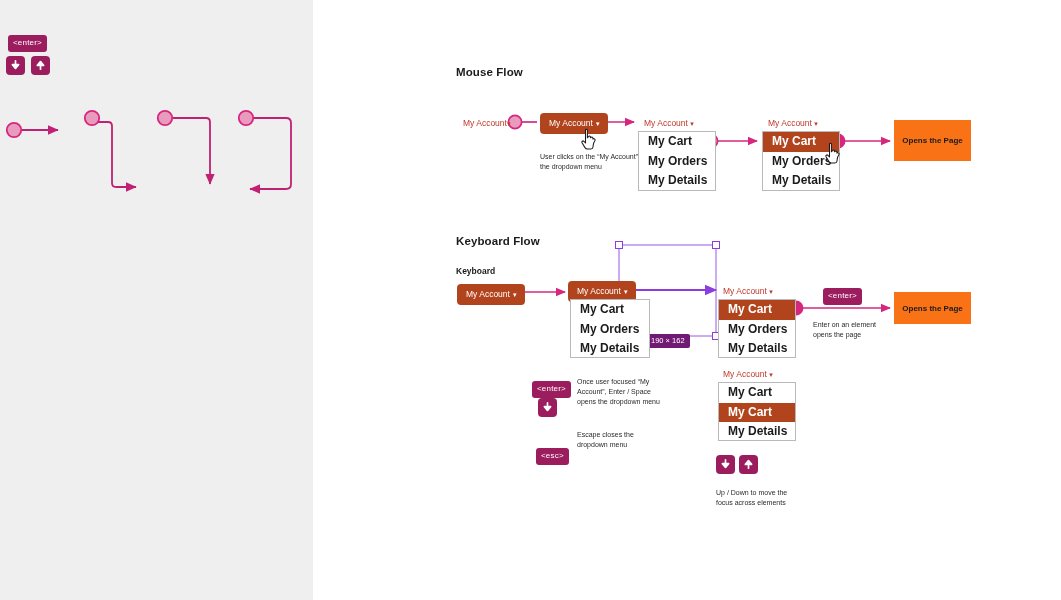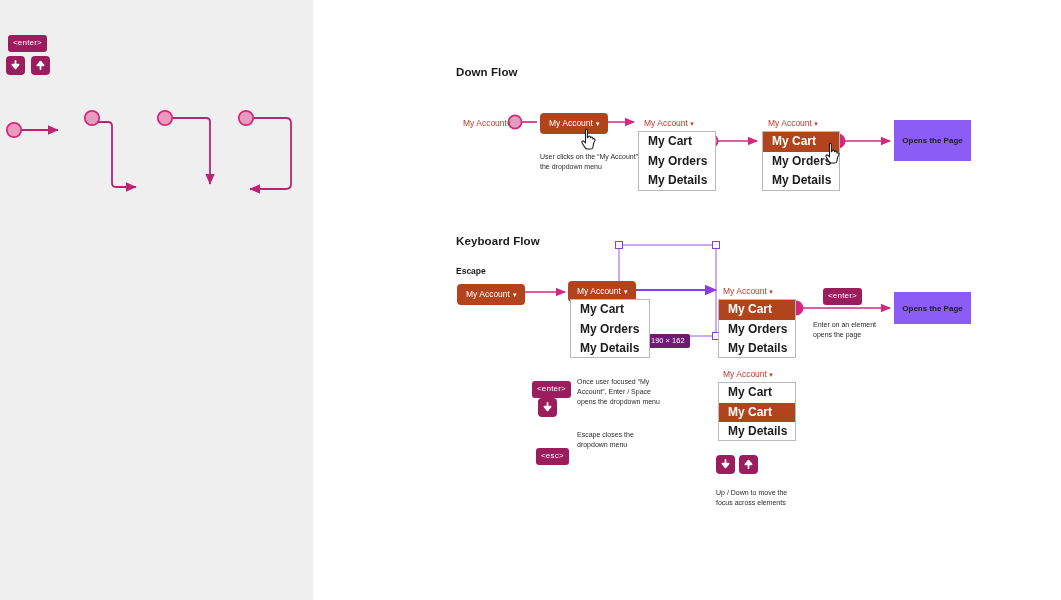--- a/index.html
+++ b/index.html
@@ -106,21 +106,21 @@
     line-height: 19.5px;
     white-space: nowrap;
   }
   .dropdown .item.selected {
     background: #b2441d;
     color: #ffffff;
   }
 
   
   .result-box {
-    background: #8b5cf6;
+    background: #f97316;
     display: flex;
     align-items: center;
     justify-content: center;
     font-size: 8px;
     font-weight: bold;
     color: #1b1b1b;
   }
 
   
   .annot {
@@ -177,21 +177,21 @@
         <circle cx="165" cy="18" r="7.2" fill="#e89bbd" stroke="#d6277f" stroke-width="1.8"></circle>
       </g>
 
       <g>
         <path d="M246,18 L286,18 Q291,18 291,23 L291,84 Q291,89 286,89 L250,89" fill="none" stroke="#c02173" stroke-width="1.8" marker-end="url(#arrowM)"></path>
         <circle cx="246" cy="18" r="7.2" fill="#e89bbd" stroke="#d6277f" stroke-width="1.8"></circle>
       </g>
     </svg>
   </div>
 
-  <div class="abs section-title" style="left:456px; top:66px;">Down Flow</div>
+  <div class="abs section-title" style="left:456px; top:66px;">Mouse Flow</div>
 
   <svg class="abs nodot" style="left:0px; top:0px;" width="1061" height="600">
     <defs>
       <marker id="arw" markerWidth="7" markerHeight="7" refX="5.4" refY="3.0" orient="auto" markerUnits="strokeWidth">
         <path d="M0,0.4 L6,3.0 L0,5.6 z" fill="#d6277f"></path>
       </marker>
       <marker id="arwP" markerWidth="7" markerHeight="7" refX="5.4" refY="3.0" orient="auto" markerUnits="strokeWidth">
         <path d="M0,0.4 L6,3.0 L0,5.6 z" fill="#8b3ddd"></path>
       </marker>
     </defs>
@@ -258,21 +258,21 @@
              C14.7,10.6 15.6,11.8 14.9,12.7 C14.1,13.8 13.4,15.6 13.2,17.2 L13.0,19.0
              C12.9,20.3 12.0,21.0 10.9,21.0 L7.2,21.0 C6.2,21.0 5.6,20.5 5.0,19.6
              L2.0,14.8 C1.3,13.6 2.9,12.3 3.9,13.3 L5.5,14.9 Z" fill="#ffffff" stroke="#1b1b1b" stroke-width="1.05" stroke-linejoin="round"></path>
   </svg>
 
   <div class="abs result-box" style="left:894px; top:120px; width:77px; height:41px;">
     <span>Opens the Page</span>
   </div>
 
   <div class="abs section-title" style="left:456px; top:235px;">Keyboard Flow</div>
-  <div class="abs sub-label" style="left:456px; top:266px;">Escape</div>
+  <div class="abs sub-label" style="left:456px; top:266px;">Keyboard</div>
 
   <svg class="abs nodot" style="left:0px; top:0px;" width="1061" height="600">
 
     <g>
       <line x1="519" y1="292" x2="565" y2="292" stroke="#d6277f" stroke-width="1.7" marker-end="url(#arw)"></line>
       <circle cx="514" cy="292" r="6.6" fill="#e89bbd" stroke="#d6277f" stroke-width="1.7"></circle>
     </g>
 
     <g>
       <line x1="625" y1="290" x2="716" y2="290" stroke="#8b3ddd" stroke-width="2.1" marker-end="url(#arwP)"></line>

